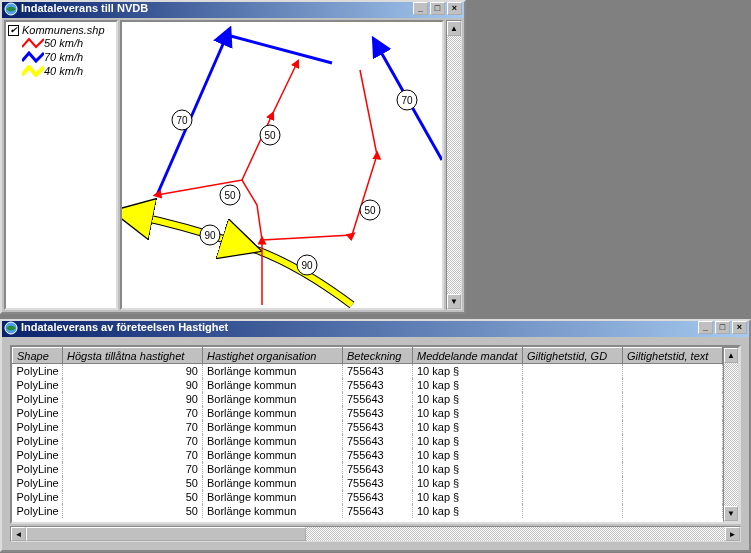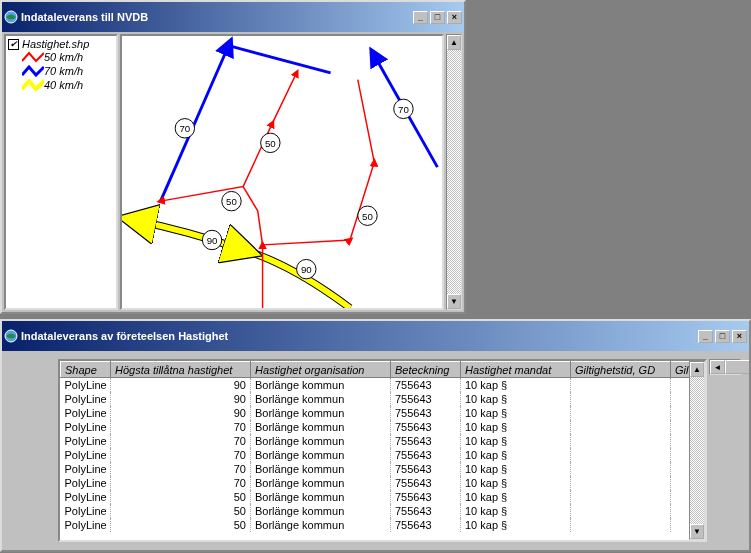--- a/index.html
+++ b/index.html
@@ -17,22 +17,21 @@
     position: absolute;
     background: #c0c0c0;
     border: 2px outset #dcdcdc;
     display: flex;
     flex-direction: column;
   }
   .titlebar {
     background: linear-gradient(90deg, #08216b, #a6caf0);
     color: #fff;
     display: flex;
-    align-items: center;
-    height: 30px;
+    height: 16px;
     padding: 0 2px;
     font-weight: bold;
     font-size: 11px;
   }
   .titlebar .app-icon {
     width: 14px; height: 14px;
     margin-right: 3px;
     display: inline-flex;
     align-items: center;
     justify-content: center;
@@ -93,21 +92,21 @@
   .vscroll .sbtn {
     height: 15px;
     background: #c0c0c0;
     border: 1px outset #fff;
     font-size: 8px;
     text-align: center;
     line-height: 13px;
   }
   .vscroll .track { flex: 1; background: repeating-conic-gradient(#c0c0c0 0 25%, #fff 0 50%) 0 0/2px 2px; }
   
-  .lower .window-body { flex-direction: row; padding:8px;margin-left:48px; }
+  .lower .window-body { flex-direction: column; padding:8px; }
   .table-wrap {
     flex: 1;
     background: #fff;
     border: 2px inset #dcdcdc;
     display: flex;
     overflow: hidden;
   }
   .table-scroll { flex:1; overflow:auto; }
   table.datatab {
     border-collapse: collapse;
@@ -162,21 +161,21 @@
     <div class="win-controls">
       <div class="winbtn">_</div>
       <div class="winbtn">□</div>
       <div class="winbtn">×</div>
     </div>
   </div>
   <div class="window-body">
     <div class="legend-panel">
       <div class="legend-layer">
         <span class="check">✔</span>
-        <span>Hastighet.shp</span>
+        <span>Kommunens.shp</span>
       </div>
       <div class="legend-item">
         <svg width="22" height="12">
             <polyline points="0,10 7,2 14,10 22,2" stroke="#ff0000" stroke-width="2" fill="none"></polyline>
           </svg>
         <span>50 km/h</span>
       </div>
       <div class="legend-item">
         <svg width="22" height="12">
             <polyline points="0,10 7,2 14,10 22,2" stroke="#0000ff" stroke-width="3" fill="none"></polyline>
@@ -282,21 +281,21 @@
               <col style="width:100px">
             <col style="width:100px">
               <col style="width:60px">
           </colgroup>
           <thead>
             <tr>
               <th>Shape</th>
               <th class="r-align">Högsta tillåtna hastighet</th>
               <th>Hastighet organisation</th>
               <th>Beteckning</th>
-              <th>Hastighet mandat</th>
+              <th>Meddelande mandat</th>
               <th>Giltighetstid, GD</th>
               <th>Giltighetstid, text</th>
               <th>Riktning</th>
             </tr>
           </thead>
           <tbody id="table-body">
               <tr>
                 <td>PolyLine</td>
                 <td class="r-align">90</td>
                 <td>Borlänge kommun</td>

